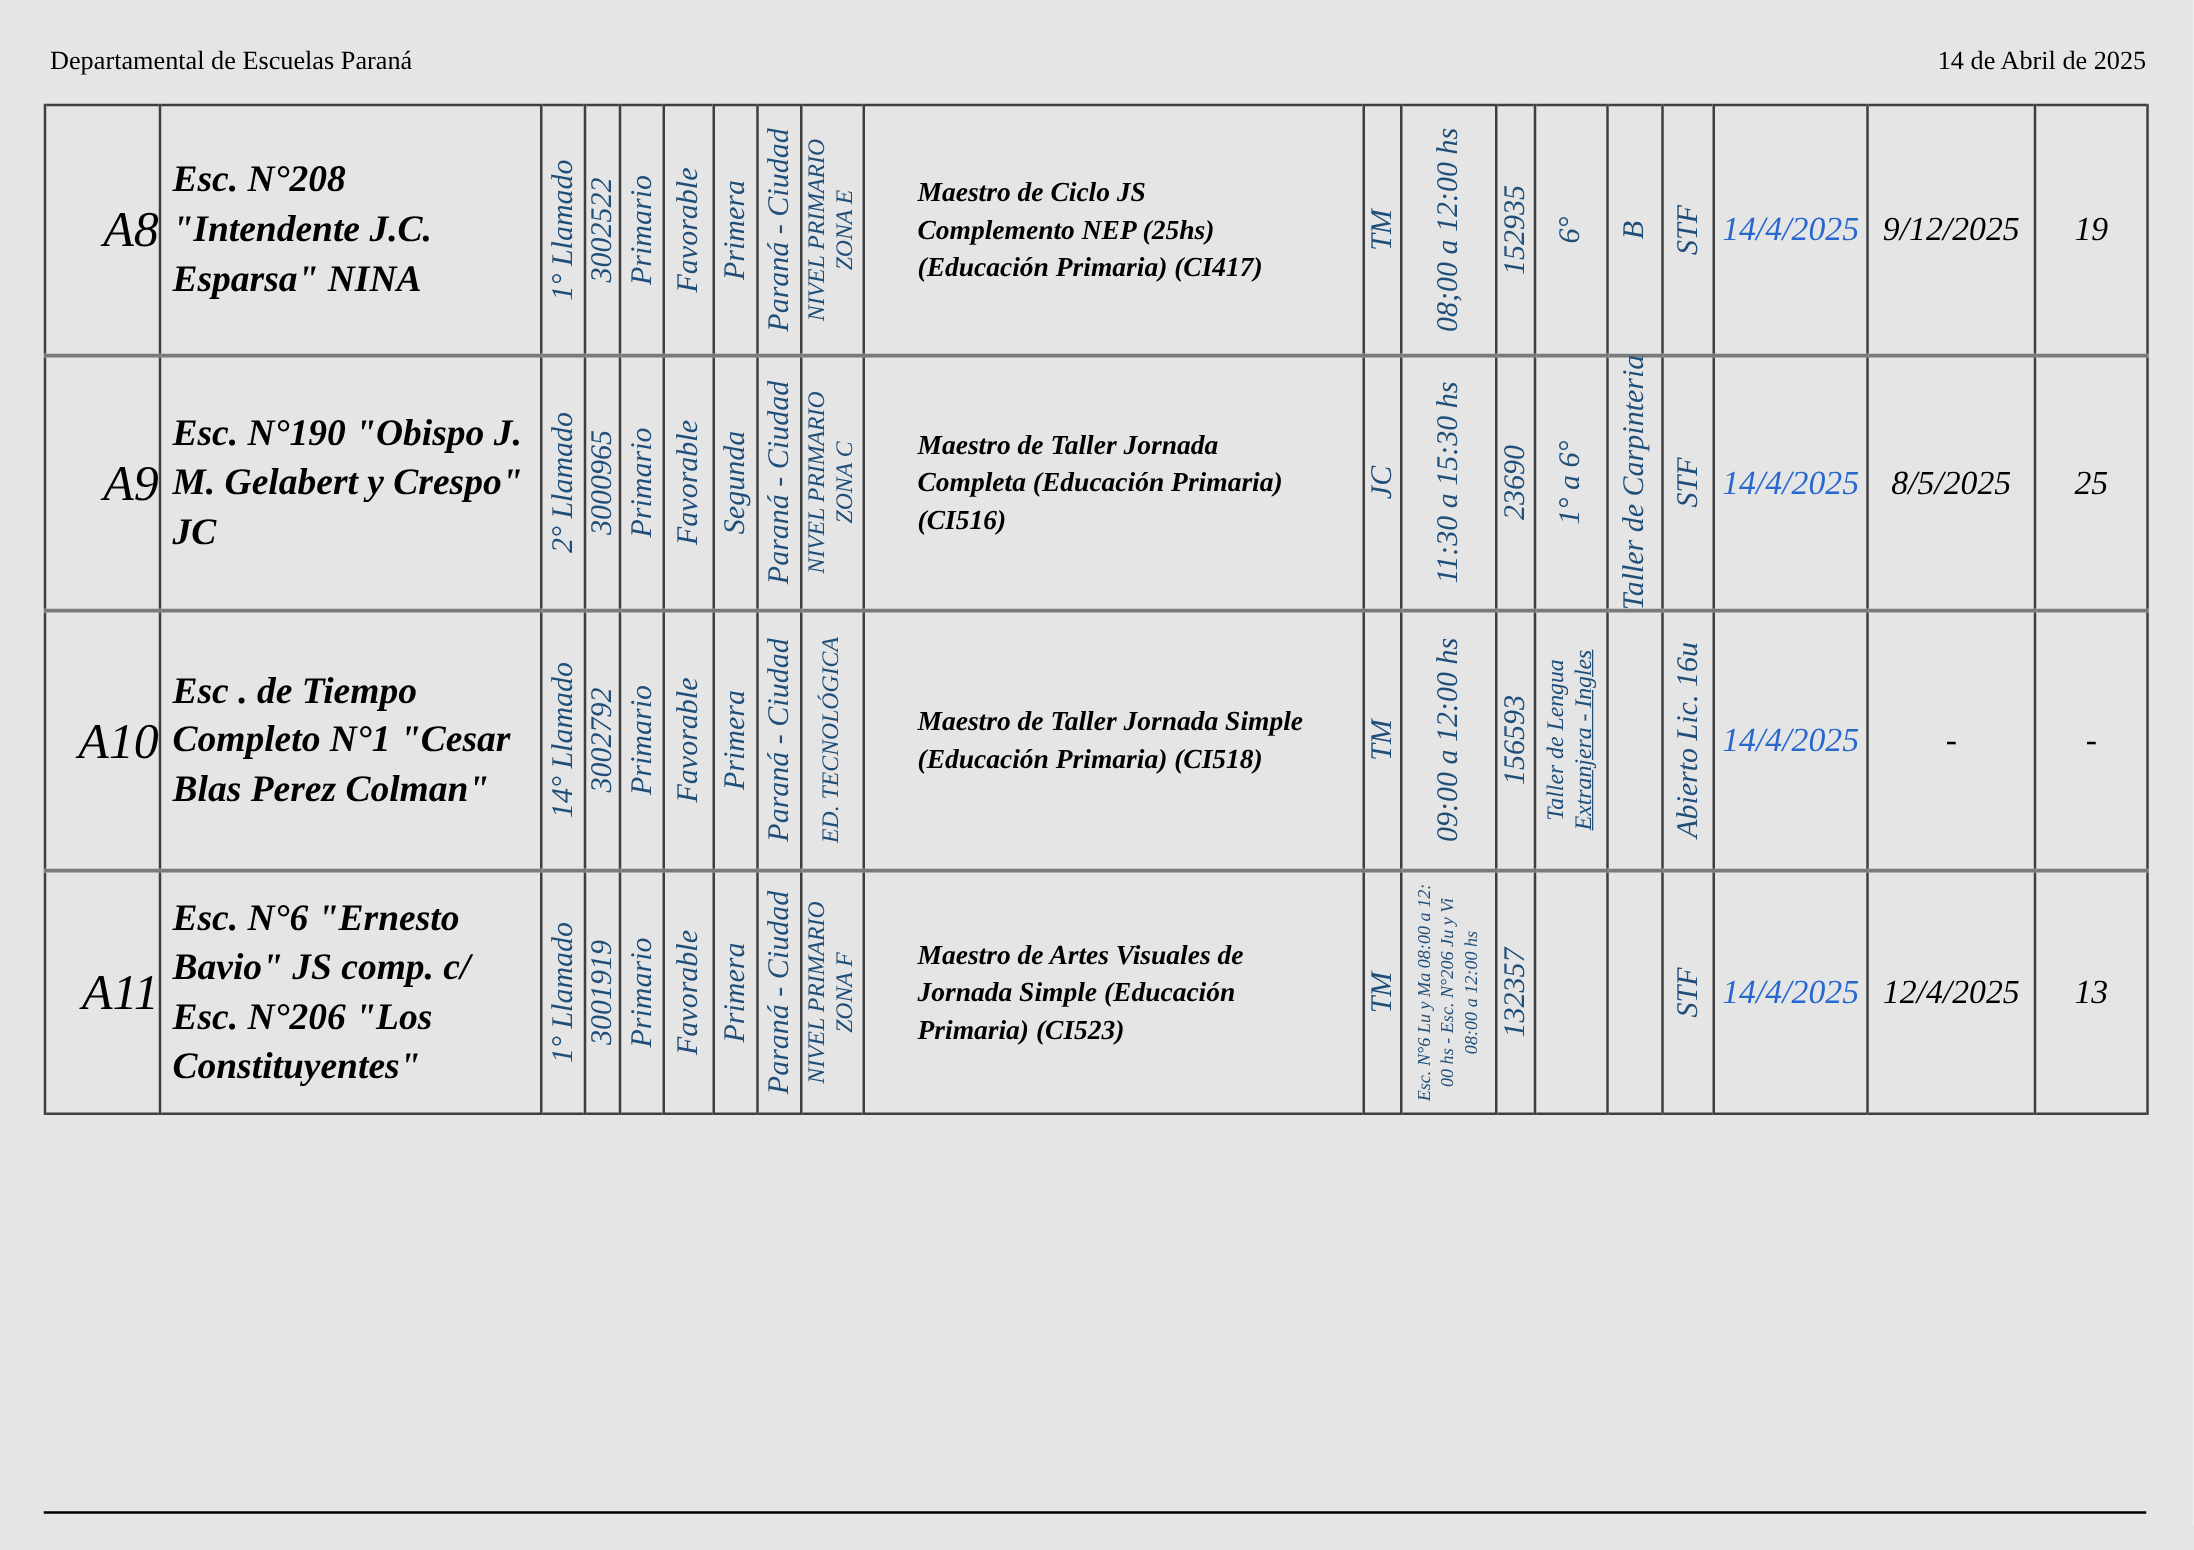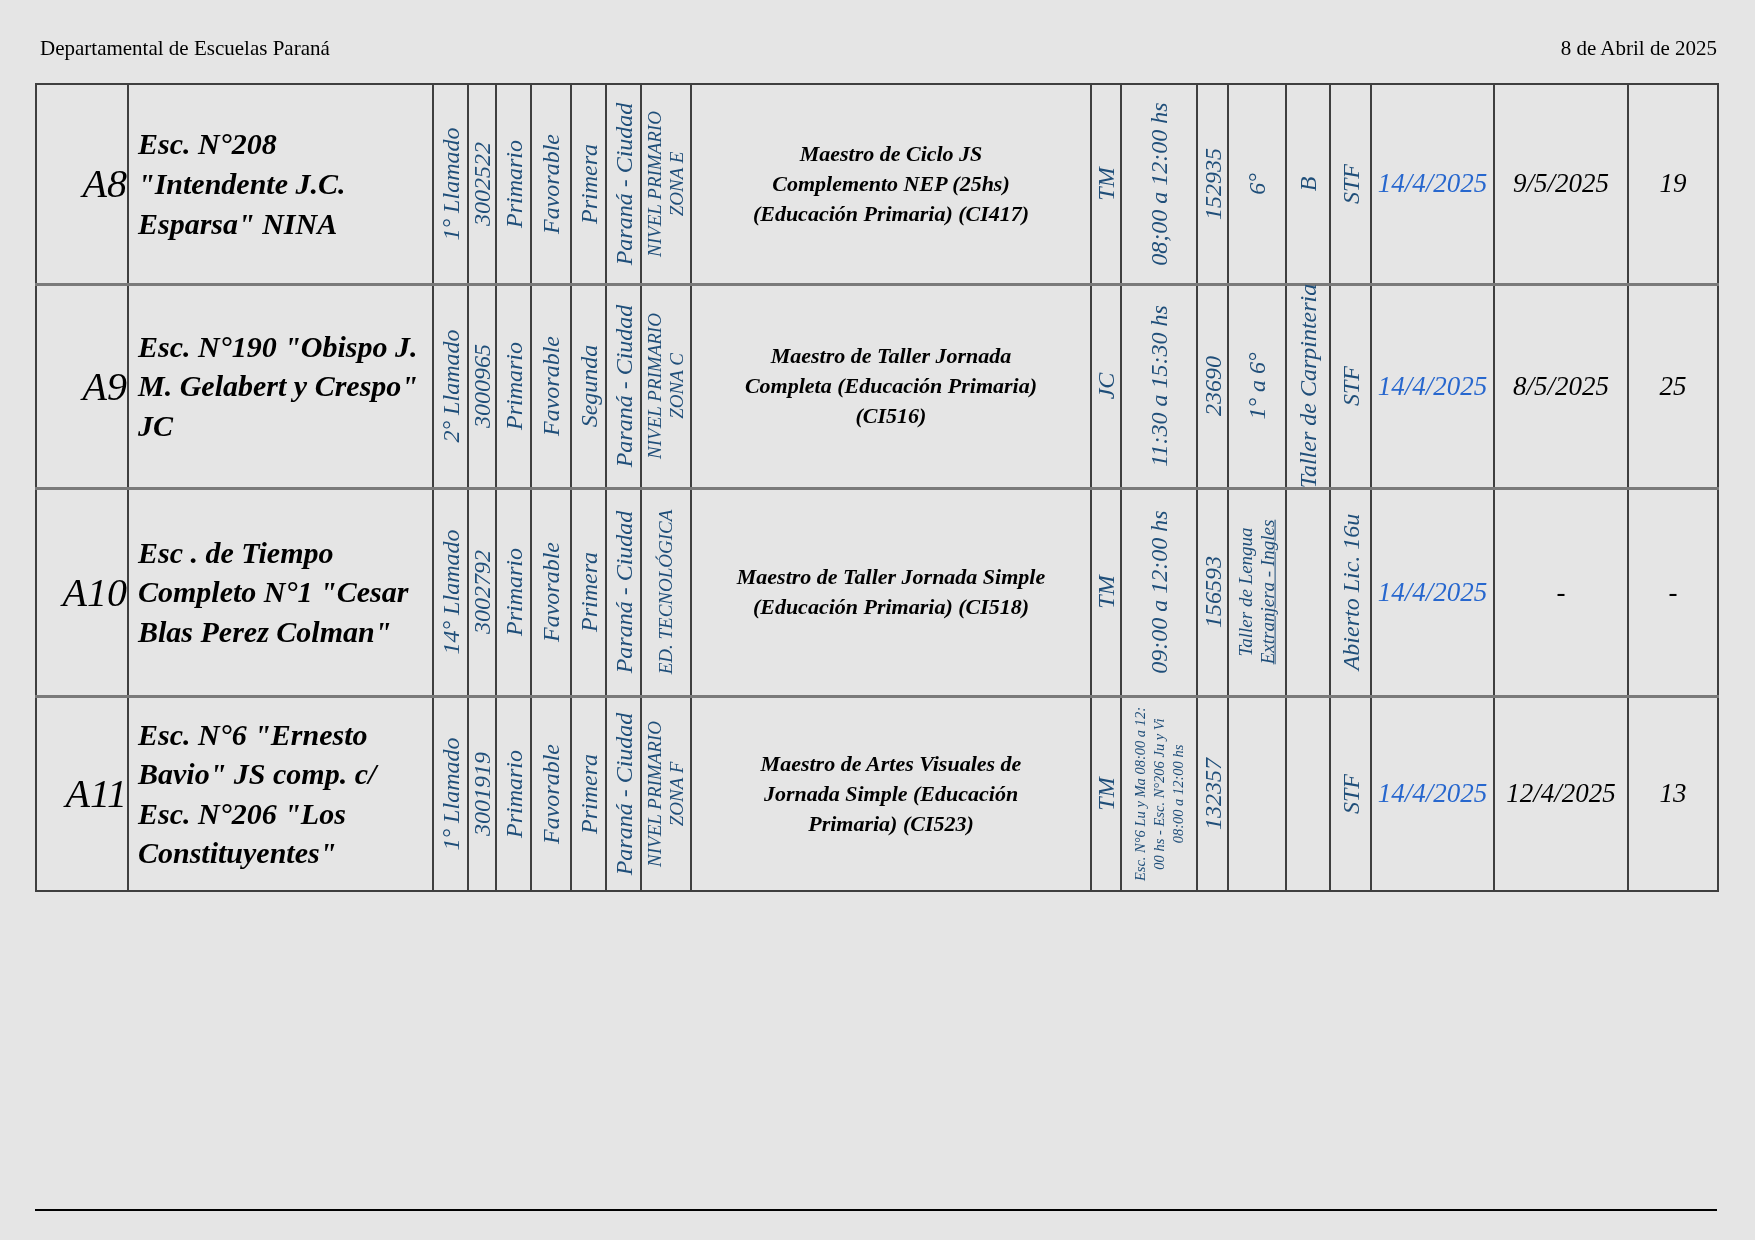--- a/index.html
+++ b/index.html
@@ -30,21 +30,21 @@
   }
   tr+tr td{border-top:3px solid var(--hline);}
   tr.h0{height:200px;} tr.h1{height:204px;} tr.h2{height:208px;} tr.h3{height:195px;}
   td.id{font-size:40px;font-style:italic;text-align:right;}
   td.school{}
   .schoolname{
     font-size:30px;font-weight:700;font-style:italic;line-height:1.32;
     text-align:left;padding:0 4px 0 9px;
   }
   td.cargo{
-    text-align:center;font-weight:700;font-style:italic;
+    text-align:left;font-weight:700;font-style:italic;
     font-size:22px;line-height:1.35;padding:0 42px;
   }
   td.rc{position:relative;}
   .rot{
     position:absolute;top:50%;left:50%;
     transform:translate(-50%,-50%) rotate(-90deg);
     white-space:nowrap;font-style:italic;color:var(--navy);
     font-size:24px;line-height:1.12;text-align:center;
   }
   .rot.sm{font-size:19px;line-height:1.18;}
@@ -59,21 +59,21 @@
     font-size:21px;
   }
 </style>
 </head>
 <body>
 
 <div class="page">
 
   <div class="header">
     <span>Departamental de Escuelas Paraná</span>
-    <span>8 de Abril de 2025</span>
+    <span>14 de Abril de 2025</span>
   </div>
 
   <table class="offers">
     <colgroup>
       <col style="width:92px">
         <col style="width:305px">
         <col style="width:35px">
       <col style="width:28px">
         <col style="width:35px">
         <col style="width:40px">
@@ -139,21 +139,21 @@
             <div>6°</div>
           </div>
         </td>
         <td class="rc">
             <div class="rot">B</div>
           </td>
         <td class="rc">
             <div class="rot">STF</div>
           </td>
         <td class="date blue">14/4/2025</td>
-        <td class="date">9/5/2025</td>
+        <td class="date">9/12/2025</td>
         <td class="date">19</td>
       </tr>
 
       <tr class="h1">
         <td class="id">A9</td>
         <td class="school">
           <div class="schoolname">Esc. N°190 "Obispo J. M. Gelabert y Crespo" JC</div>
         </td>
         <td class="rc">
             <div class="rot">2° Llamado</div>

